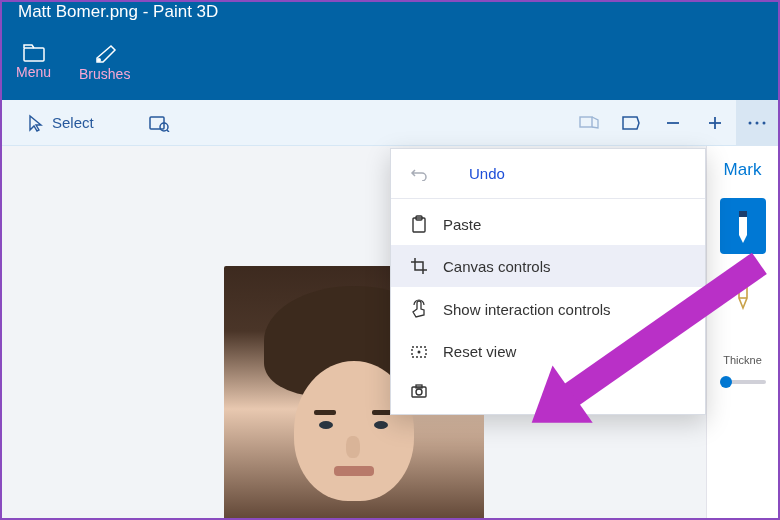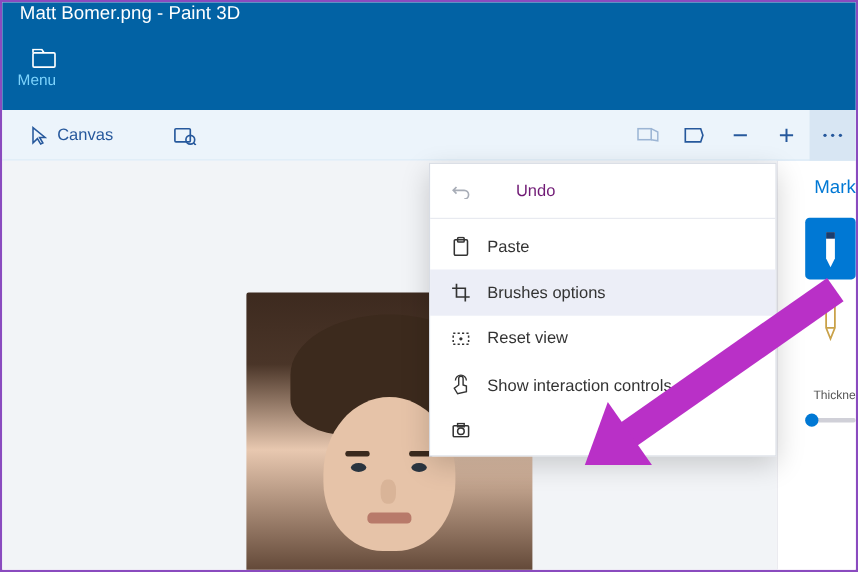--- a/index.html
+++ b/index.html
@@ -1,45 +1,45 @@
 <!DOCTYPE html>
 <html><head>
   <meta charset="utf-8">
   <style>
     * { margin: 0; padding: 0; box-sizing: border-box; }
     body { font-family: "Segoe UI", sans-serif; width: 780px; height: 520px; overflow: hidden; background: #8a4bbf; position: relative; }
     .window { position: absolute; top: 2px; left: 2px; right: 2px; bottom: 2px; background: #fff; overflow: hidden; }
     .titlebar { height: 38px; background: #0262a4; color: #fff; display: flex; align-items: flex-start; padding-left: 16px; font-size: 17px; }
     .ribbon { height: 60px; background: #0262a4; display: flex; align-items: flex-start; padding: 4px 14px 0; gap: 28px; }
-    .ribbon-btn { display: flex; flex-direction: column; align-items: flex-end; color: #7dd3fc; font-size: 14px; cursor: pointer; gap: 2px; }
+    .ribbon-btn { display: flex; flex-direction: column; align-items: center; color: #f9a8d4; font-size: 14px; cursor: pointer; gap: 2px; }
     .toolbar { height: 46px; background: #ecf4fb; display: flex; align-items: center; padding-left: 10px; border-bottom: 1px solid #d6e7f5; position: relative; }
     .tb-btn { display: flex; align-items: center; gap: 8px; padding: 10px 16px; color: #26589c; font-size: 15px; cursor: pointer; }
     .tb-icon { width: 42px; height: 46px; display: flex; align-items: center; justify-content: center; color: #26589c; cursor: pointer; }
     .tb-icon.active { background: #d8e6f3; }
     .main { display: flex; height: calc(100% - 144px); }
     .canvas-area { flex: 1; background: #f2f4f7; display: flex; align-items: flex-start; justify-content: center; padding-top: 120px; position: relative; }
     .canvas-img { width: 260px; height: 260px; background: linear-gradient(180deg,#3d2a1f 0%,#4a3528 25%,#e8c8b0 55%,#5a4030 100%); border-radius: 2px; position: relative; overflow: hidden; }
     .face { position: absolute; top: 95px; left: 70px; width: 120px; height: 140px; background: #e6c3a8; border-radius: 50% 50% 45% 45%; }
     .hair { position: absolute; top: 20px; left: 40px; width: 180px; height: 110px; background: #3c2a1d; border-radius: 50% 50% 30% 30%; }
     .eye { position: absolute; width: 14px; height: 8px; background: #2a3540; border-radius: 50%; }
     .eye.l { top: 155px; left: 95px; } .eye.r { top: 155px; left: 150px; }
     .brow { position: absolute; width: 22px; height: 5px; background: #3a2a1e; border-radius: 2px; }
     .brow.l { top: 144px; left: 90px; } .brow.r { top: 144px; left: 148px; }
     .nose { position: absolute; top: 170px; left: 122px; width: 14px; height: 22px; background: #d9b498; border-radius: 40%; }
     .mouth { position: absolute; top: 200px; left: 110px; width: 40px; height: 10px; background: #b87a6a; border-radius: 4px; }
-    .sidepanel { width: 72px; border-left: 1px solid #e3e3ea; background: #fff; padding-top: 14px; display: flex; flex-direction: column; align-items: flex-end; gap: 8px; }
+    .sidepanel { width: 72px; border-left: 1px solid #e3e3ea; background: #fff; padding-top: 14px; display: flex; flex-direction: column; align-items: center; gap: 8px; }
     .sidepanel .title { color: #0078d4; font-size: 17px; margin-bottom: 10px; }
     .tool { width: 46px; height: 56px; display: flex; align-items: center; justify-content: center; border-radius: 4px; }
     .tool.sel { background: #0078d4; }
     .thick-label { font-size: 11px; color: #555; margin-top: 28px; margin-bottom: 6px; }
     .slider { width: 46px; height: 4px; background: #d0d0d8; border-radius: 2px; position: relative; }
     .slider-thumb { position: absolute; left: 0; top: -4px; width: 12px; height: 12px; background: #0078d4; border-radius: 50%; }
     .menu { position: absolute; top: 146px; left: 388px; width: 316px; background: #fff; border: 1px solid #d8dce4; box-shadow: 0 8px 24px rgba(0,0,0,0.18); font-size: 15px; color: #333; padding: 4px 0; }
     .menu-item { display: flex; align-items: center; gap: 14px; padding: 12px 18px; cursor: pointer; }
-    .menu-item.disabled { color: #701a75; cursor: default; gap: 40px; }
+    .menu-item.disabled { color: #1d4ed8; cursor: default; gap: 40px; }
     .menu-item.hover { background: #eceef7; }
     .menu-sep { height: 1px; background: #e6e8ef; margin: 4px 0; }
     .micon { width: 20px; display: flex; justify-content: center; }
     .arrow { position: absolute; top: 320px; left: 530px; transform: rotate(-35deg); pointer-events: none; }
     .arrow-line { width: 250px; height: 26px; background: #b930c7; }
     .arrow-head { position: absolute; left: -28px; top: -22px; width: 0; height: 0; border-right: 50px solid #b930c7; border-top: 35px solid transparent; border-bottom: 35px solid transparent; }
     svg { display: block; }
   </style>
 </head>
 <body>
@@ -52,30 +52,39 @@
   <div class="ribbon">
     <div class="ribbon-btn">
       <span>
         <svg width="22" height="18" viewBox="0 0 22 18">
             <rect x="1" y="4" width="20" height="13" rx="1" fill="none" stroke="#fff" stroke-width="1.5"></rect>
             <path d="M1 4 L1 1 L9 1 L11 4" fill="none" stroke="#fff" stroke-width="1.5"></path>
           </svg>
       </span>
       <span>Menu</span>
     </div>
+    <div class="ribbon-btn">
+      <span>
+        <svg width="24" height="20" viewBox="0 0 24 20">
+            <path d="M18 2 L22 6 L10 18 L4 18 L4 14 Z" fill="none" stroke="#fff" stroke-width="1.5"></path>
+            <circle cx="6" cy="16" r="2" fill="#fff"></circle>
+          </svg>
+      </span>
+      <span>Brushes</span>
+    </div>
   </div>
 
   <div class="toolbar">
     <div class="tb-btn">
       <span>
         <svg width="16" height="18" viewBox="0 0 16 18">
             <path d="M2 2 L2 16 L6 12 L9 17 L11 16 L8 11 L13 11 Z" fill="none" stroke="#26589c" stroke-width="1.4"></path>
           </svg>
       </span>
-      <span>Canvas</span>
+      <span>Select</span>
     </div>
     <div class="tb-icon" style="margin-left:28px">
       <svg width="22" height="18" viewBox="0 0 22 18">
           <rect x="2" y="3" width="14" height="12" rx="1" fill="none" stroke="#26589c" stroke-width="1.5"></rect>
           <circle cx="16" cy="13" r="4" fill="none" stroke="#26589c" stroke-width="1.5"></circle>
           <path d="M19 16 L21 18" stroke="#26589c" stroke-width="1.5"></path>
         </svg>
     </div>
     <div style="flex:1"></div>
     <div class="tb-icon" style="opacity:0.4">
@@ -161,39 +170,39 @@
           </svg>
       </span>
       <span>Paste</span>
     </div>
     <div class="menu-item hover">
       <span class="micon">
         <svg width="18" height="18" viewBox="0 0 18 18">
             <path d="M5 1 L5 13 L17 13 M1 5 L13 5 L13 17" fill="none" stroke="#333" stroke-width="1.5"></path>
           </svg>
       </span>
-      <span>Brushes options</span>
+      <span>Canvas controls</span>
+    </div>
+    <div class="menu-item">
+      <span class="micon">
+        <svg width="18" height="20" viewBox="0 0 18 20">
+            <path d="M7 10 L7 4 A2 2 0 0 1 11 4 L11 10 L14 11 L14 16 L6 18 L3 13 Z" fill="none" stroke="#333" stroke-width="1.3"></path>
+            <path d="M4 6 A5 5 0 0 1 14 6" fill="none" stroke="#333" stroke-width="1.2"></path>
+          </svg>
+      </span>
+      <span>Show interaction controls</span>
     </div>
     <div class="menu-item">
       <span class="micon">
         <svg width="18" height="14" viewBox="0 0 18 14">
             <rect x="2" y="2" width="14" height="10" fill="none" stroke="#333" stroke-width="1.4" stroke-dasharray="2 2"></rect>
             <circle cx="9" cy="7" r="1.5" fill="#333"></circle>
           </svg>
       </span>
       <span>Reset view</span>
-    </div>
-    <div class="menu-item">
-      <span class="micon">
-        <svg width="18" height="20" viewBox="0 0 18 20">
-            <path d="M7 10 L7 4 A2 2 0 0 1 11 4 L11 10 L14 11 L14 16 L6 18 L3 13 Z" fill="none" stroke="#333" stroke-width="1.3"></path>
-            <path d="M4 6 A5 5 0 0 1 14 6" fill="none" stroke="#333" stroke-width="1.2"></path>
-          </svg>
-      </span>
-      <span>Show interaction controls</span>
     </div>
     <div class="menu-item">
       <span class="micon">
         <svg width="18" height="14" viewBox="0 0 18 14">
             <rect x="2" y="3" width="14" height="10" rx="1" fill="none" stroke="#333" stroke-width="1.4"></rect>
             <circle cx="9" cy="8" r="3" fill="none" stroke="#333" stroke-width="1.4"></circle>
             <rect x="6" y="1" width="6" height="3" fill="none" stroke="#333" stroke-width="1.3"></rect>
           </svg>
       </span>
     </div>

